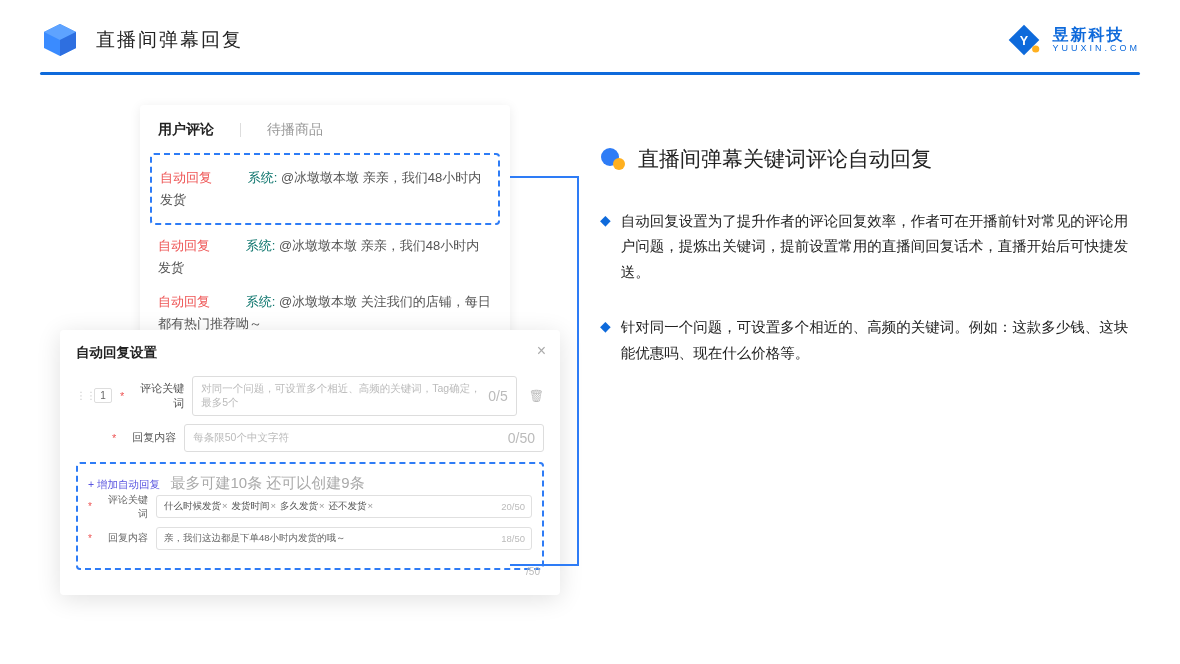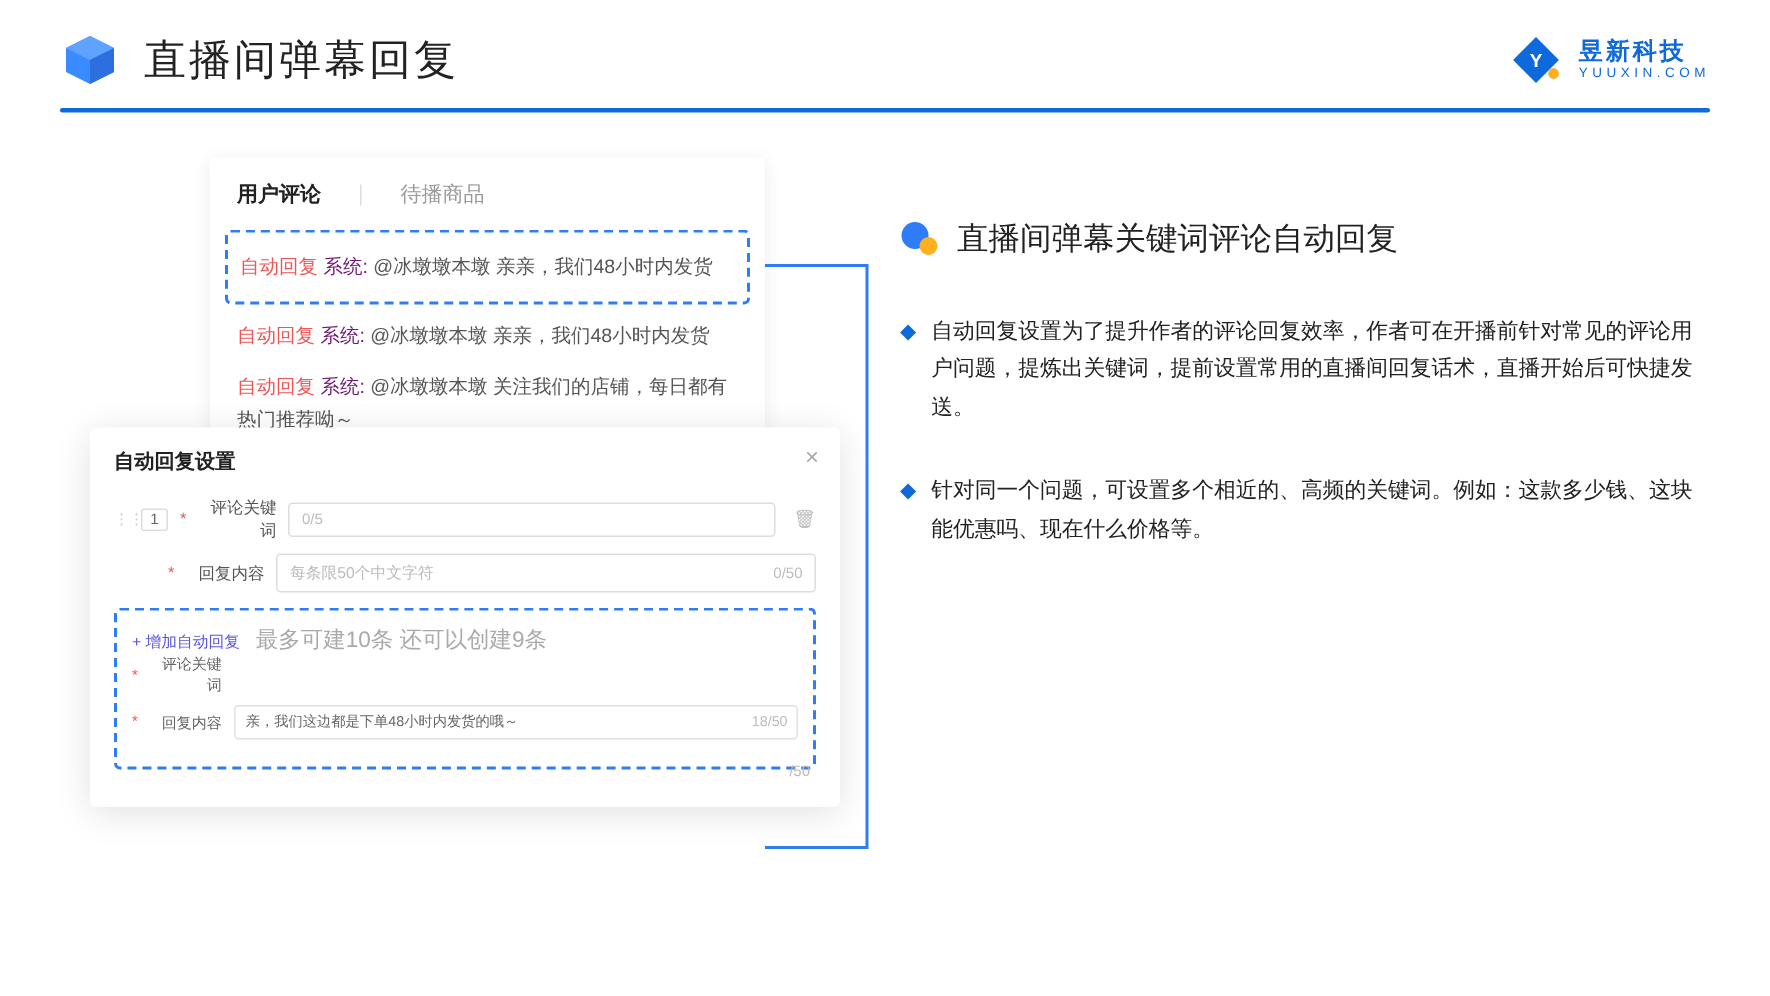--- a/index.html
+++ b/index.html
@@ -1,21 +1,21 @@
 <!DOCTYPE html>
 <html><head>
 <meta charset="utf-8">
 <style>
 * { margin:0; padding:0; box-sizing:border-box; }
 body { width:1180px; height:664px; font-family:"Microsoft YaHei","PingFang SC",sans-serif; background:#fff; position:relative; overflow:hidden; }
 
 
 .header { display:flex; align-items:center; padding:20px 40px 12px 40px; }
 .header-icon { width:40px; height:40px; margin-right:16px; }
-.header-title { font-size:28px; color:#222; font-weight:500; letter-spacing:2px; }
+.header-title { font-size:19px; color:#222; font-weight:500; letter-spacing:2px; }
 .brand { margin-left:auto; display:flex; align-items:center; gap:10px; }
 .brand-logo { width:36px; height:36px; }
 .brand-text { display:flex; flex-direction:column; line-height:1.1; }
 .brand-name { font-size:16px; font-weight:700; color:#0e6adb; letter-spacing:2px; }
 .brand-sub { font-size:9px; color:#0e6adb; letter-spacing:3px; }
 .rule { height:3px; background:#0e6adb; margin:0 40px; border-radius:2px; }
 
 
 .main { display:flex; padding:30px 40px 20px 60px; gap:40px; }
 .left { width:500px; position:relative; }
@@ -30,34 +30,34 @@
 .bullet-text { font-size:14.5px; color:#222; line-height:1.75; }
 
 
 .comment-card { width:370px; margin-left:80px; background:#fff; box-shadow:0 2px 12px rgba(0,0,0,.08); border-radius:4px; padding:16px 18px 22px 18px; position:relative; z-index:1; }
 .tab-row { display:flex; gap:26px; font-size:14px; margin-bottom:14px; }
 .tab { color:#999; }
 .tab.active { color:#222; font-weight:600; }
 .tab-sep { width:1px; height:14px; background:#ddd; align-self:center; }
 .comment-line { font-size:13px; line-height:1.7; padding:6px 0; color:#555; }
 .ar-badge { color:#e55; }
-.sys-label { color:#701a75; }
+.sys-label { color:#0f766e;margin-left:32px; }
 .highlight-box { border:2.5px dashed #2e7cf6; border-radius:4px; padding:6px 8px; margin:2px -8px 4px -8px; }
 
 
 .settings-card { width:500px; background:#fff; box-shadow:0 4px 24px rgba(0,0,0,.12); border-radius:4px; position:relative; margin-top:-34px; z-index:2; padding:14px 16px 18px 16px; }
 .settings-title { font-size:13.5px; font-weight:600; color:#222; margin-bottom:14px; }
 .close-x { position:absolute; top:12px; right:14px; color:#aaa; font-size:16px; cursor:pointer; }
 .form-row { display:flex; align-items:center; gap:8px; margin-bottom:8px; font-size:11px; }
 .row-num { width:18px; text-align:center; color:#666; border:1px solid #ddd; border-radius:2px; font-size:10px; padding:1px 0; }
 .drag-dots { color:#ccc; font-size:10px; width:10px; }
 .red-star { color:#e55; }
 .field-label { color:#555; width:52px; text-align:right; }
 .input-box { flex:1; border:1px solid #ddd; border-radius:3px; padding:5px 8px; color:#bbb; font-size:10.5px; display:flex; justify-content:space-between; align-items:center; }
-.input-count { color:#bbb; font-size:10px; }
+.input-count { color:#bbb; font-size:14px; }
 .trash { color:#bbb; font-size:12px; margin-left:4px; }
 
 .example-box { border:2.5px dashed #2e7cf6; border-radius:4px; padding:10px 10px 12px 10px; margin-top:10px; }
 .add-link { color:#5a55e0; font-size:10.5px; }
 .add-hint { color:#aaa; font-size:15px; margin-left:6px; }
 .example-badge { display:inline-block; background:#5a55e0; color:#fff; font-size:9.5px; padding:2px 7px; border-radius:2px; margin:8px 0 6px 0; }
 .ex-row { display:flex; align-items:center; gap:8px; font-size:10px; margin-bottom:6px; }
 .ex-label { color:#666; width:48px; text-align:right; }
 .ex-input { flex:1; border:1px solid #e0e0e0; border-radius:3px; padding:4px 7px; display:flex; align-items:center; gap:4px; color:#666; font-size:9.5px; justify-content:flex-start; position:relative; }
 .ex-input .cnt { position:absolute; right:6px; color:#bbb; }
@@ -125,20 +125,21 @@
     <div class="settings-card">
       <div class="settings-title">自动回复设置</div>
       <div class="close-x">×</div>
 
       <div class="form-row">
         <span class="drag-dots">⋮⋮</span>
         <span class="row-num">1</span>
         <span class="red-star">*</span>
         <span class="field-label">评论关键词</span>
         <div class="input-box">
+          <span>对同一个问题，可设置多个相近、高频的关键词，Tag确定，最多5个</span>
           <span class="input-count">0/5</span>
         </div>
         <span class="trash">🗑</span>
       </div>
 
       <div class="form-row" style="padding-left:36px;">
         <span class="red-star">*</span>
         <span class="field-label">回复内容</span>
         <div class="input-box">
           <span>每条限50个中文字符</span>
@@ -146,20 +147,27 @@
         </div>
       </div>
 
       <div class="example-box">
         <span class="add-link">+ 增加自动回复</span>
         <span class="add-hint">最多可建10条 还可以创建9条</span>
 
         <div class="ex-row">
           <span class="red-star">*</span>
           <span class="ex-label">评论关键词</span>
+          <div class="ex-input">
+            <span class="tag">什么时候发货</span>
+            <span class="tag">发货时间</span>
+            <span class="tag">多久发货</span>
+            <span class="tag">还不发货</span>
+            <span class="cnt">20/50</span>
+          </div>
         </div>
 
         <div class="ex-row">
           <span class="red-star">*</span>
           <span class="ex-label">回复内容</span>
           <div class="ex-input">
             <span>亲，我们这边都是下单48小时内发货的哦～</span>
             <span class="cnt">18/50</span>
           </div>
         </div>

